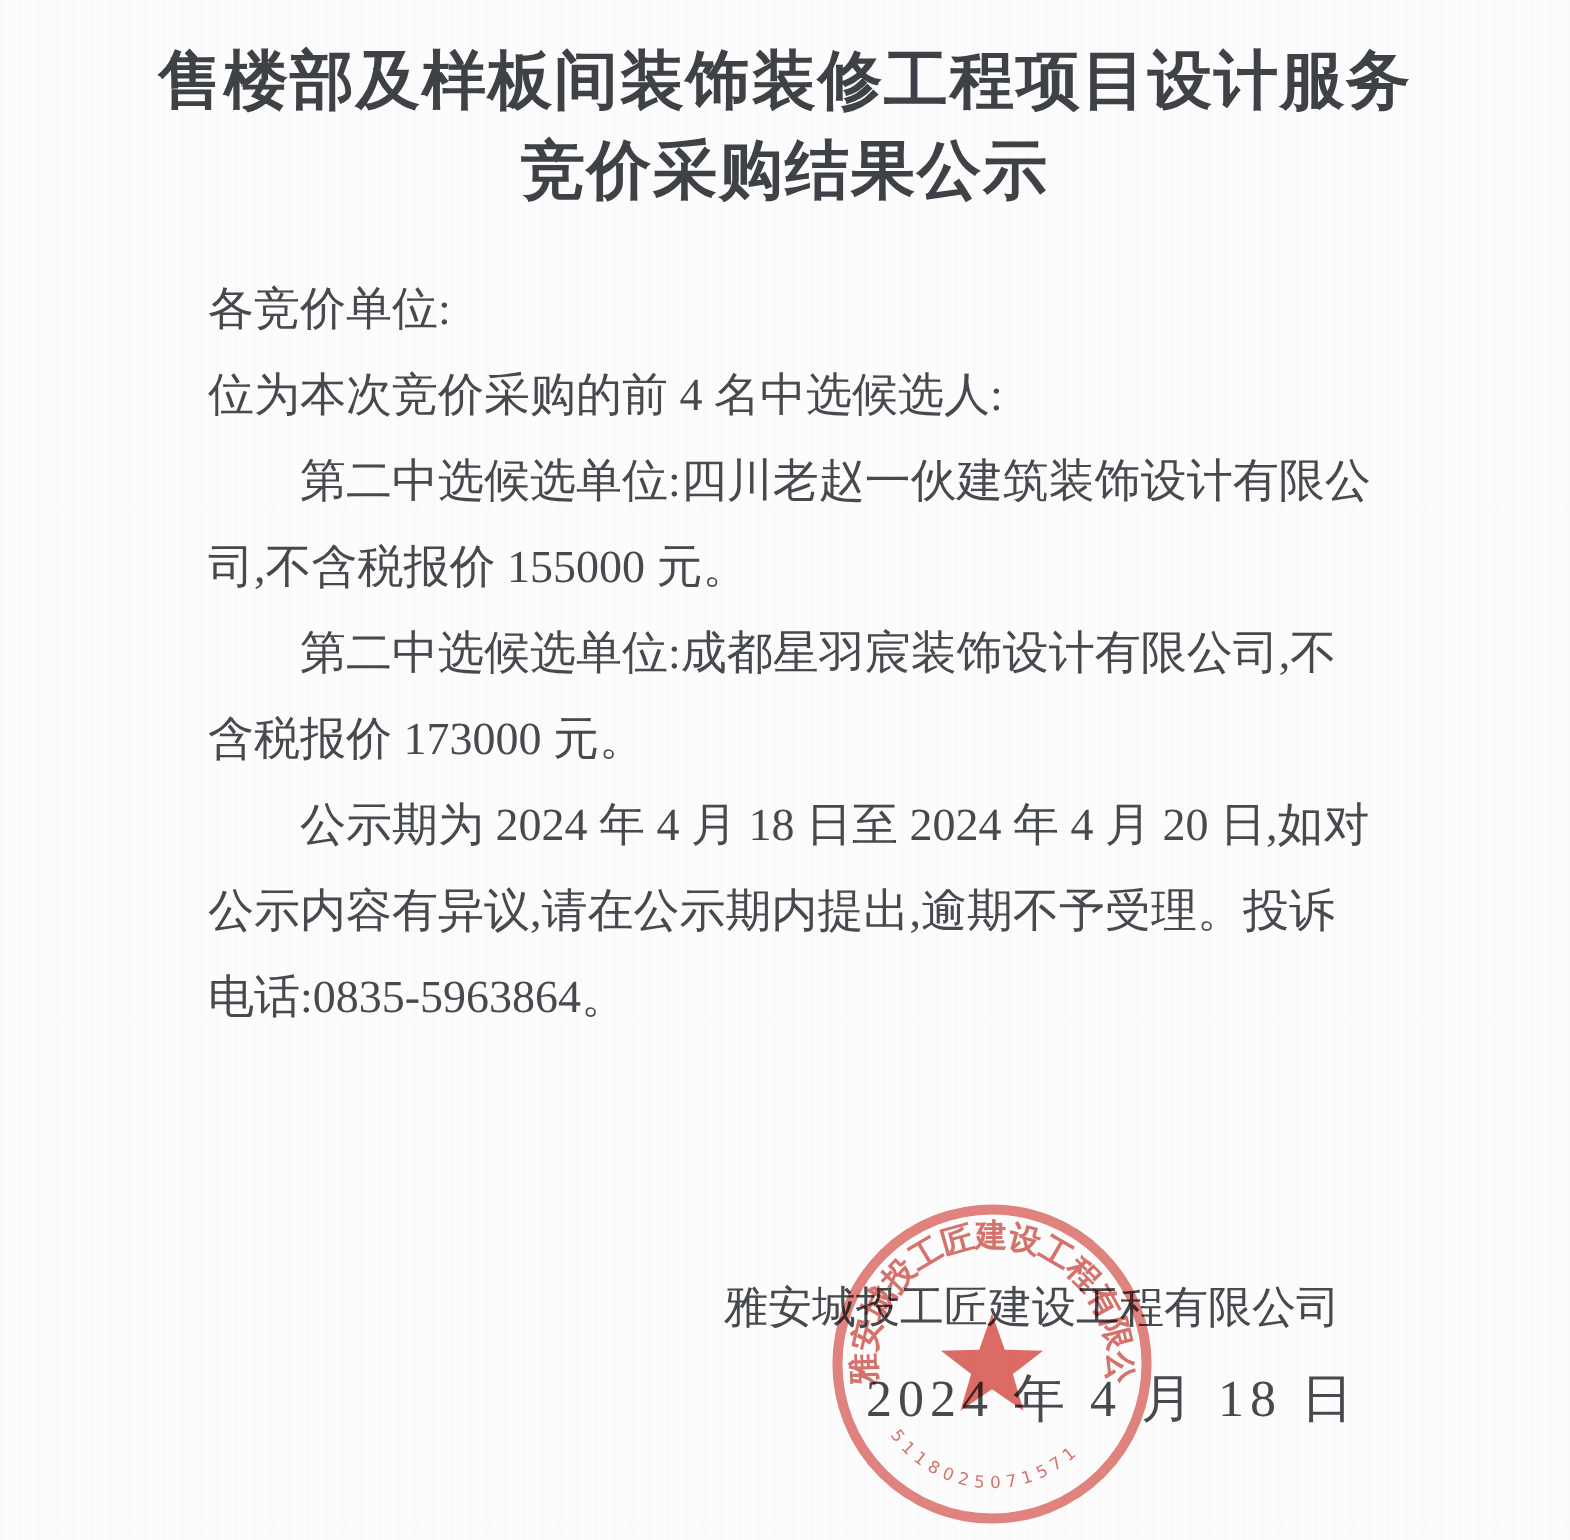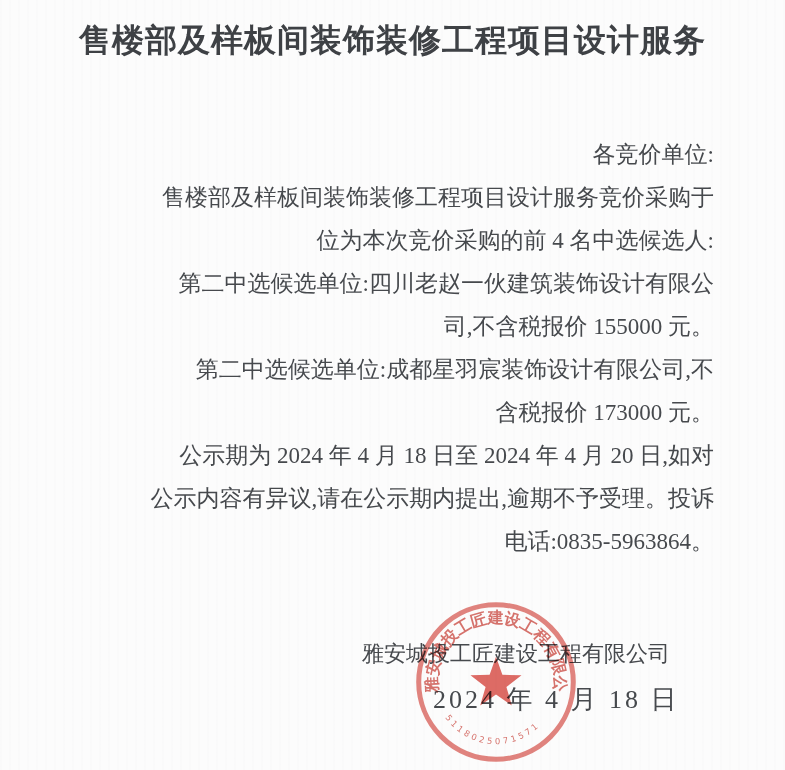--- a/index.html
+++ b/index.html
@@ -28,21 +28,20 @@
     letter-spacing: 1px;
   }
   .doc-body {
     position: absolute;
     top: 133px;
     left: 104px;
     width: 610px;
     color: #46494d;
     font-size: 23px;
     line-height: 43px;
-    text-align: right;
   }
   .line { white-space: nowrap; height: 43px; }
   .sign-company {
     position: absolute;
     left: 362px;
     top: 639px;
     font-size: 22px;
     color: #46494d;
     white-space: nowrap;
   }
@@ -69,25 +68,25 @@
   .seal-text { fill: #d0544c; font-size: 19px; font-family: "Liberation Serif", "DejaVu Serif", serif; font-weight: bold; }
   .seal-number { fill: #d0544c; font-size: 10px; font-family: "DejaVu Sans", sans-serif; }
 </style>
 </head>
 <body>
 
 <div class="page">
 
   <h1 class="title">
     <div>售楼部及样板间装饰装修工程项目设计服务</div>
+    <div>竞价采购结果公示</div>
   </h1>
 
   <div class="doc-body">
     <div class="line">各竞价单位:</div>
-    <div class="line">　　售楼部及样板间装饰装修工程项目设计服务竞价采购于</div>
     <div class="line">位为本次竞价采购的前 4 名中选候选人:</div>
     <div class="line">　　第二中选候选单位:四川老赵一伙建筑装饰设计有限公</div>
     <div class="line">司,不含税报价 155000 元。</div>
     <div class="line">　　第二中选候选单位:成都星羽宸装饰设计有限公司,不</div>
     <div class="line">含税报价 173000 元。</div>
     <div class="line">　　公示期为 2024 年 4 月 18 日至 2024 年 4 月 20 日,如对</div>
     <div class="line">公示内容有异议,请在公示期内提出,逾期不予受理。投诉</div>
     <div class="line">电话:0835-5963864。</div>
   </div>
 

